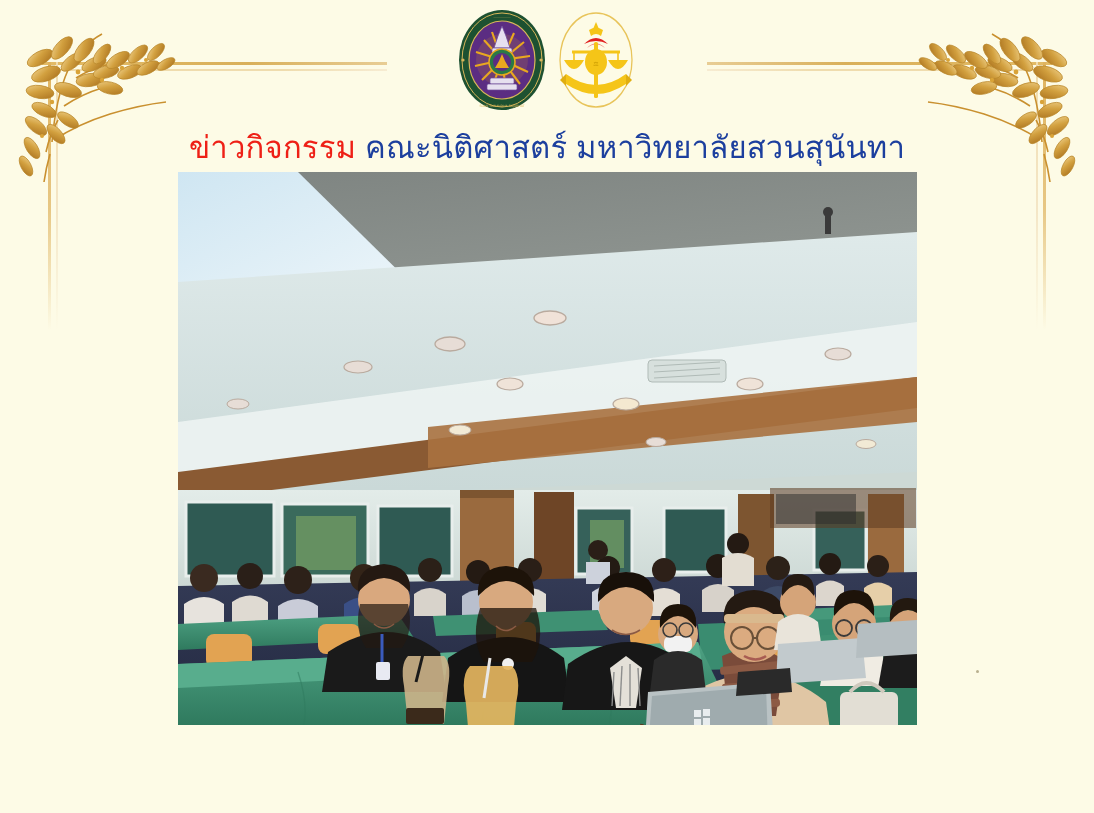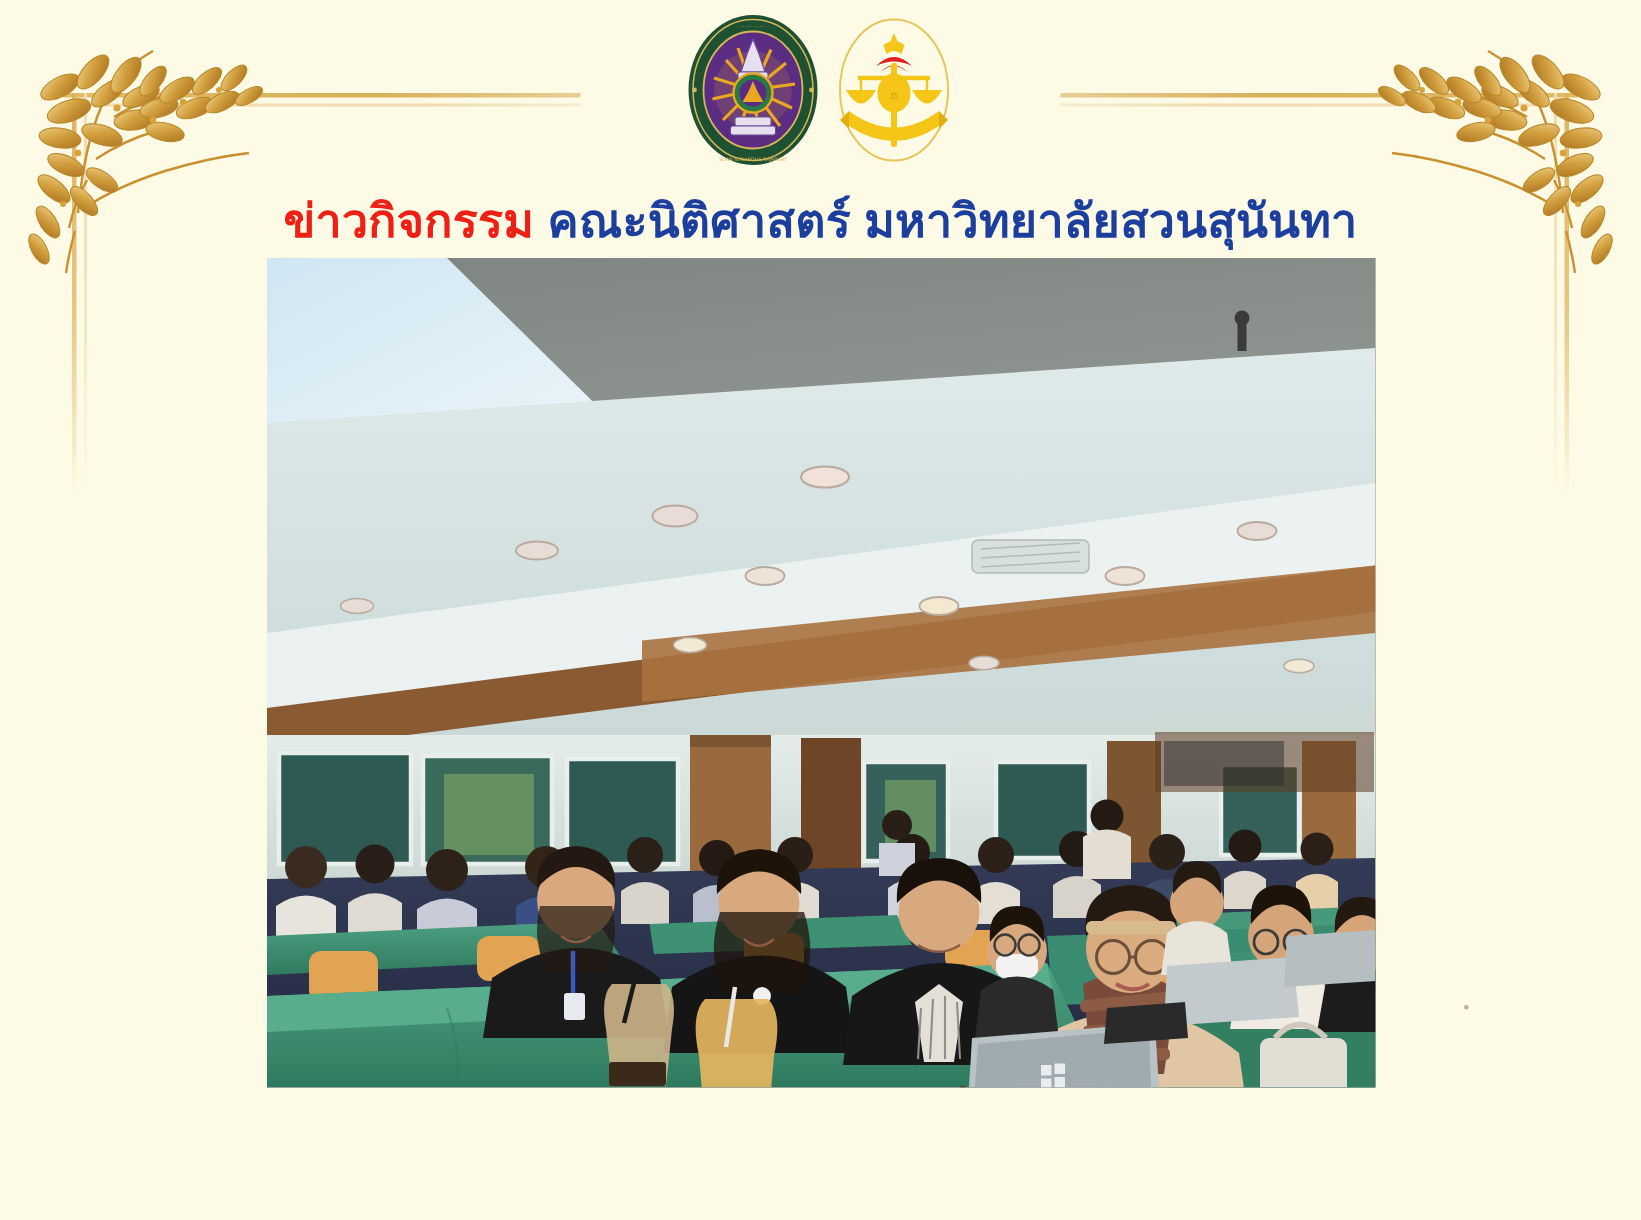--- a/index.html
+++ b/index.html
@@ -55,21 +55,21 @@
     position:absolute; left:0; right:0; top:8px;
     display:flex; justify-content:center; align-items:center; gap:6px;
   }
   .logo-seal { width:92px; height:104px; }
   .logo-law  { width:84px; height:104px; }
 
   
   .title {
     position:absolute; left:0; right:0; top:122px;
     text-align:center;
-    font-size:31px; font-weight:bold;
+    font-size:31px; font-weight:normal;
     letter-spacing:.2px;
     white-space:nowrap;
   }
   .title .t-red  { color:#ee2016; }
   .title .t-blue { color:#1c3f9e; }
 
   
   .photo {
     position:absolute; left:178px; top:172px;
     width:739px; height:553px;

